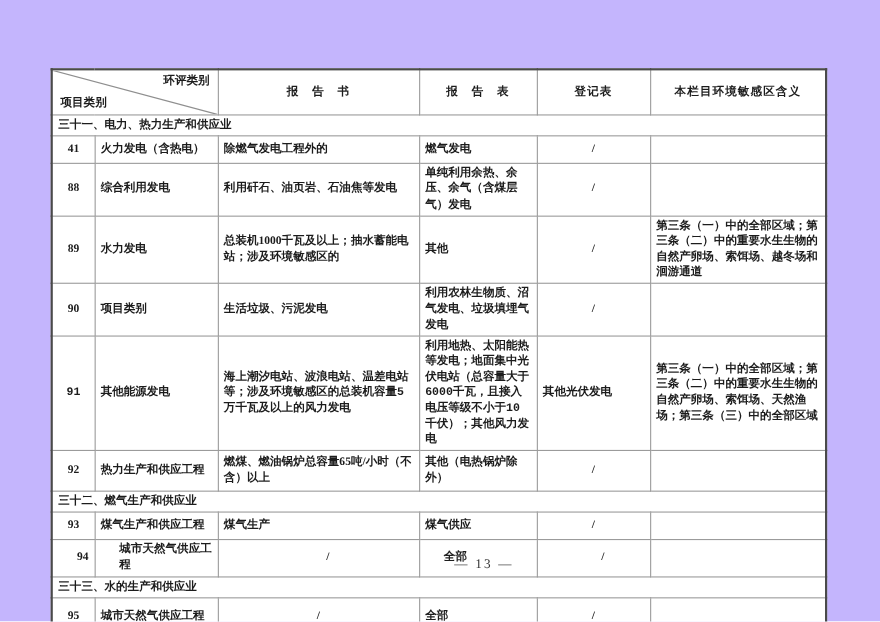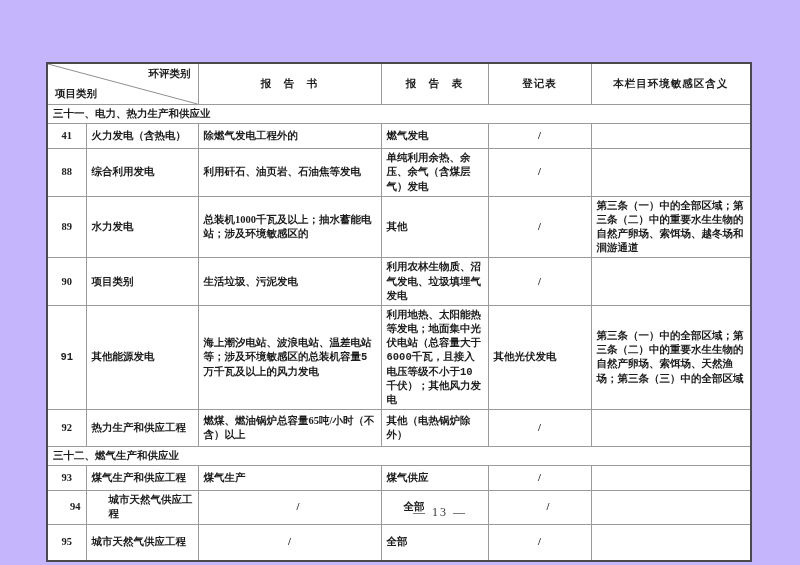--- a/index.html
+++ b/index.html
@@ -160,20 +160,23 @@
 
     <tr class="h94">
       <td class="c-num">94</td>
       <td class="c-text">城市天然气供应工程</td>
       <td class="c-center">/</td>
       <td class="c-text">全部</td>
       <td class="c-center">/</td>
       <td class="c-text"></td>
     </tr>
 
+    <tr>
+      <td class="section" colspan="6">三十三、水的生产和供应业</td>
+    </tr>
 
     <tr class="h95">
       <td class="c-num">95</td>
       <td class="c-text">城市天然气供应工程</td>
       <td class="c-center">/</td>
       <td class="c-text">全部</td>
       <td class="c-center">/</td>
       <td class="c-text"></td>
     </tr>
 

